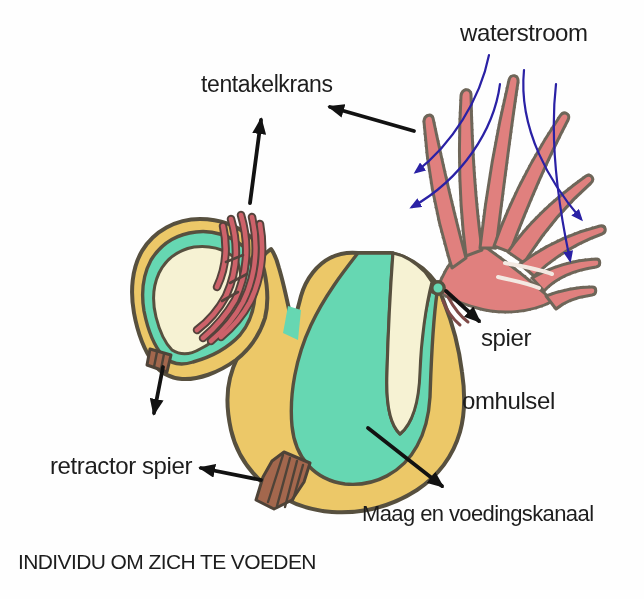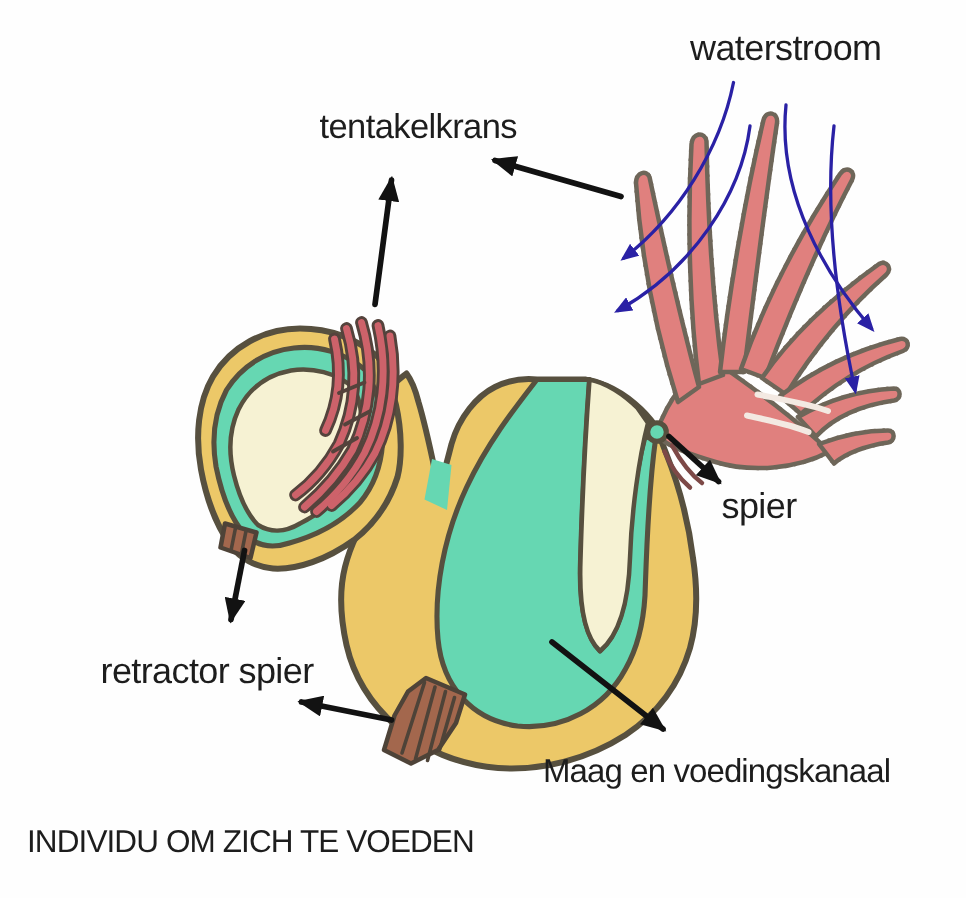--- a/index.html
+++ b/index.html
@@ -6,25 +6,25 @@
   .stage{
     position:relative;width:644px;height:599px;background:#fefefe;
     font-family:"Liberation Sans", sans-serif;
   }
   .stage svg{position:absolute;left:0;top:0;}
   .lbl{
     position:absolute;color:#1d1d1d;white-space:nowrap;
     letter-spacing:-0.4px;line-height:1.05;
   }
   .lbl-waterstroom{left:460px;top:20px;font-size:24px;}
-  .lbl-tentakelkrans{left:201px;top:72px;font-size:23px;margin-left:12px;}
+  .lbl-tentakelkrans{left:201px;top:72px;font-size:23px;}
   .lbl-rust{left:10px;top:183px;font-size:21px;letter-spacing:-0.6px;}
   .lbl-mond{left:481px;top:325px;font-size:24px;}
   .lbl-omhulsel{left:462px;top:388px;font-size:24px;}
-  .lbl-retractor{left:50px;top:435px;font-size:24px;margin-left:17px;}
+  .lbl-retractor{left:50px;top:453px;font-size:24px;}
   .lbl-maag{left:362px;top:502px;font-size:22px;letter-spacing:-0.6px;}
   .lbl-cap1{left:18px;top:522px;font-size:21px;letter-spacing:-0.6px;}
   .lbl-cap2{left:18px;top:551px;font-size:21px;letter-spacing:-0.6px;}
 
   
   .body-fill{fill:#ecc868;stroke:#57503f;stroke-width:4;stroke-linejoin:round;}
   .teal{fill:#66d7b2;stroke:#57503f;stroke-width:3.4;stroke-linejoin:round;}
   .teal-nostroke{fill:#66d7b2;}
   .cream{fill:#f6f2d3;stroke:#57503f;stroke-width:3;stroke-linejoin:round;}
   .muscle{fill:#a3674d;stroke:#4e4338;stroke-width:3;stroke-linejoin:round;}
@@ -218,16 +218,17 @@
       <path class="larrow" marker-end="url(#mBlack)" d="M 446,291 L 479,321"></path>
       <path class="larrow" marker-end="url(#mBlack)" d="M 163,367 L 154,413"></path>
       <path class="larrow" marker-end="url(#mBlack)" d="M 261,480 L 201,468"></path>
       <path class="larrow" marker-end="url(#mBlack)" d="M 368,428 L 442,486"></path>
     </g>
   </svg>
 
   <div class="lbl lbl-waterstroom">waterstroom</div>
   <div class="lbl lbl-tentakelkrans">tentakelkrans</div>
   <div class="lbl lbl-mond">spier</div>
+  <div class="lbl lbl-omhulsel">omhulsel</div>
   <div class="lbl lbl-retractor">retractor spier</div>
   <div class="lbl lbl-maag">Maag en voedingskanaal</div>
   <div class="lbl lbl-cap2">INDIVIDU OM ZICH TE VOEDEN</div>
 </div>
 
 </body></html>

